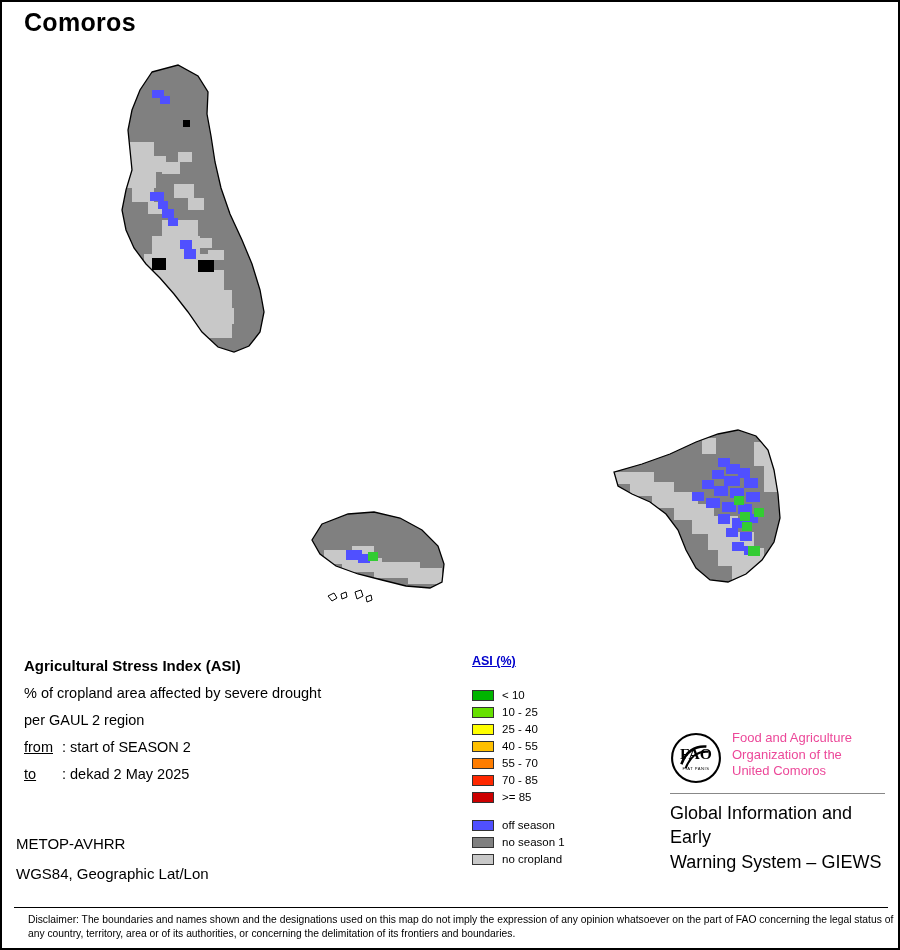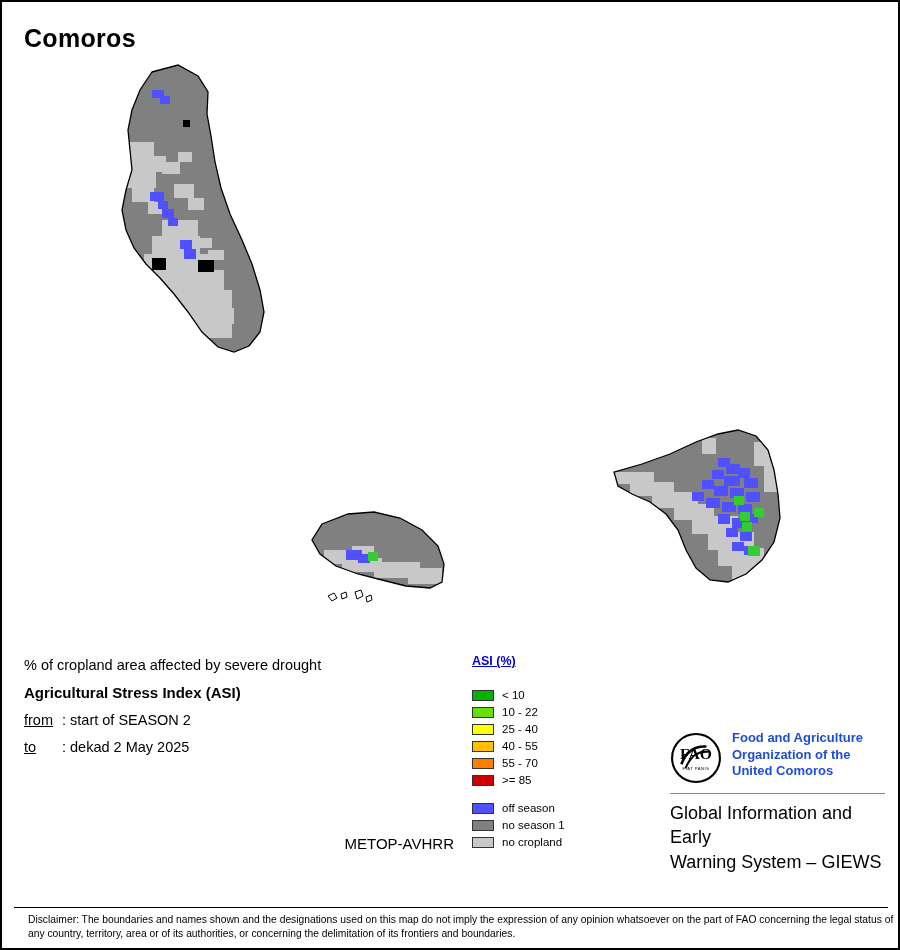--- a/index.html
+++ b/index.html
@@ -15,21 +15,21 @@
     width: 900px;
     height: 950px;
     background: #ffffff;
     border: 2px solid #000000;
     box-sizing: border-box;
     overflow: hidden;
   }
   #map-title {
     position: absolute;
     left: 22px;
-    top: 22px;
+    top: 6px;
     font-size: 25px;
     font-weight: bold;
     color: #000000;
     letter-spacing: 0.3px;
   }
   #map-canvas {
     position: absolute;
     left: 0;
     top: 0;
     width: 900px;
@@ -52,24 +52,23 @@
     font-weight: bold;
     font-size: 15px;
   }
   .info-line .lbl {
     display: inline-block;
     width: 38px;
     text-decoration: underline;
   }
   .info-block2 {
     position: absolute;
-    left: 22px;
+    left: 14px;
     top: 833px;
     width: 430px;
-    text-align: right;
   }
   .info-block2 .info-line {
     margin-bottom: 13px;
     font-size: 15px;
   }
 
   
   #asi-legend {
     position: absolute;
     left: 470px;
@@ -117,23 +116,23 @@
   }
   #fao-logo {
     width: 52px;
     height: 52px;
     flex: 0 0 auto;
     margin-right: 10px;
     margin-top: 2px;
   }
   #fao-name {
     font-size: 13px;
-    font-weight: bold;
+    font-weight: normal;
     line-height: 1.28;
-    color: #1d4ed8;
+    color: #ec4899;
   }
   #fao-rule {
     border-top: 1px solid #888;
     margin: 9px 0 7px 0;
   }
   #fao-sub {
     font-size: 18px;
     line-height: 1.35;
     color: #000000;
   }
@@ -275,52 +274,58 @@
       <rect x="732" y="494" width="10" height="9" fill="#33cc33"></rect>
       <rect x="738" y="510" width="10" height="9" fill="#33cc33"></rect>
       <rect x="740" y="520" width="10" height="9" fill="#33cc33"></rect>
       <rect x="746" y="544" width="12" height="10" fill="#33cc33"></rect>
       <rect x="752" y="506" width="10" height="9" fill="#33cc33"></rect>
     </g>
     <path d="M612,470 L640,462 L668,452 L694,440 L716,432 L736,428 L754,434 L766,448 L772,468 L776,492 L778,516 L772,540 L760,558 L744,572 L726,580 L708,578 L694,566 L684,548 L676,528 L664,512 L648,500 L630,492 L616,484 Z" fill="none" stroke="#000000" stroke-width="1.3"></path>
   </svg>
 
   <div class="info-block">
+    <div class="info-line bold">Agricultural Stress Index (ASI)</div>
     <div class="info-line">% of cropland area affected by severe drought</div>
-    <div class="info-line bold">Agricultural Stress Index (ASI)</div>
+    <div class="info-line">per GAUL 2 region</div>
     <div class="info-line"><span class="lbl">from</span><span>: start of SEASON 2</span></div>
     <div class="info-line"><span class="lbl">to</span><span>: dekad 2 May 2025</span></div>
   </div>
 
   <div class="info-block2">
     <div class="info-line">METOP-AVHRR</div>
+    <div class="info-line">WGS84, Geographic Lat/Lon</div>
   </div>
 
   <div id="asi-legend">
     <div id="asi-legend-title">ASI (%)</div>
 
     <div class="legend-row">
       <span class="legend-swatch" style="background:#00b400"></span>
       <span class="legend-label">&lt; 10</span>
     </div>
     <div class="legend-row">
       <span class="legend-swatch" style="background:#66e000"></span>
-      <span class="legend-label">10 - 22</span>
+      <span class="legend-label">10 - 25</span>
     </div>
     <div class="legend-row">
       <span class="legend-swatch" style="background:#ffff00"></span>
       <span class="legend-label">25 - 40</span>
     </div>
     <div class="legend-row">
       <span class="legend-swatch" style="background:#ffc000"></span>
       <span class="legend-label">40 - 55</span>
     </div>
     <div class="legend-row">
       <span class="legend-swatch" style="background:#ff7d00"></span>
       <span class="legend-label">55 - 70</span>
+    </div>
+    <div class="legend-row">
+      <span class="legend-swatch" style="background:#ff2800"></span>
+      <span class="legend-label">70 - 85</span>
     </div>
     <div class="legend-row">
       <span class="legend-swatch" style="background:#cc0000"></span>
       <span class="legend-label">&gt;= 85</span>
     </div>
 
     <div class="legend-gap"></div>
 
     <div class="legend-row">
       <span class="legend-swatch" style="background:#5050ff"></span>

